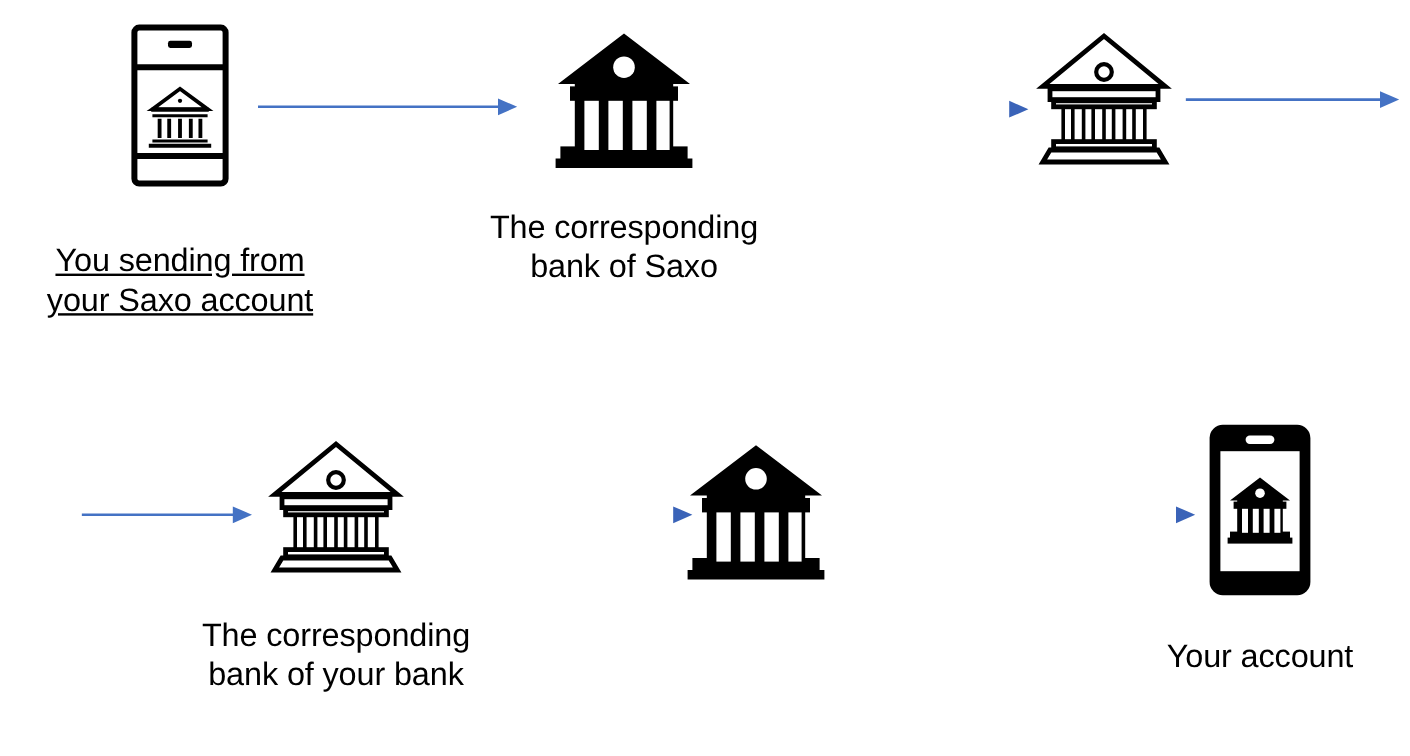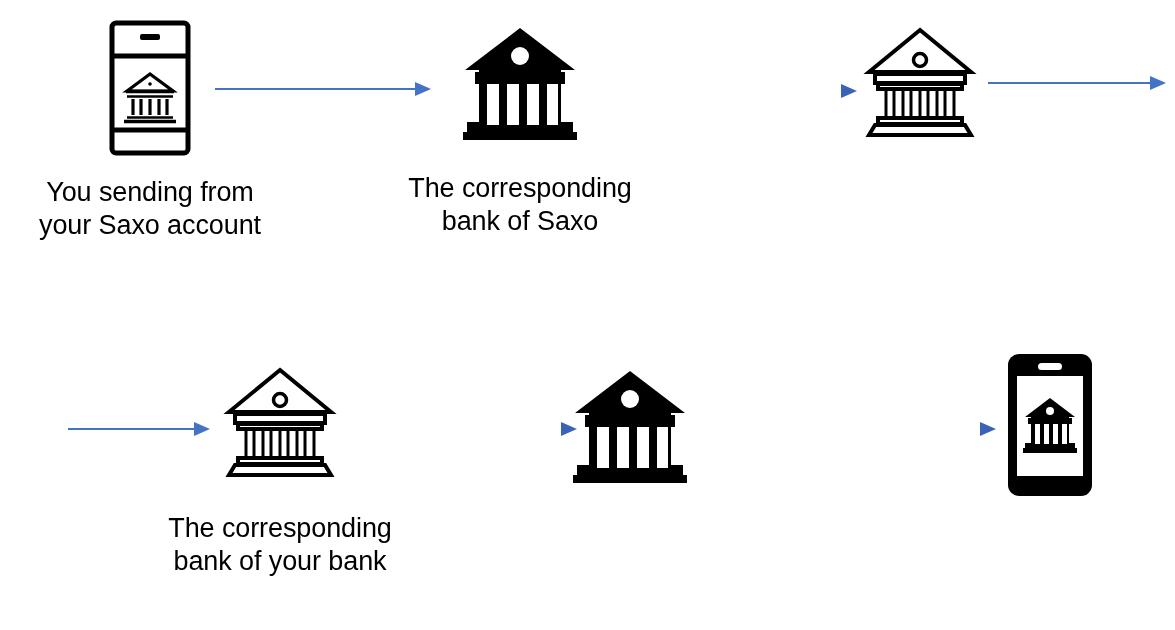--- a/index.html
+++ b/index.html
@@ -42,21 +42,21 @@
 
   
   #node-1 { left: 0px;   top: 20px;  width: 300px; }
   #node-2 { left: 370px; top: 22px;  width: 300px; }
   #node-3 { left: 700px; top: 22px;  width: 440px; }
   
   #node-4 { left: 110px; top: 362px; width: 340px; }
   #node-5 { left: 485px; top: 365px; width: 290px; }
   #node-6 { left: 900px; top: 352px; width: 300px; }
 
-  #node-1 .node-label { margin-top: 16px; }
+  #node-1 .node-label { margin-top: 40px; text-decoration: underline; }
   #node-2 .node-label { margin-top: 26px; }
   #node-3 .node-label { margin-top: 26px; }
   #node-4 .node-label { margin-top: 28px; }
   #node-5 .node-label { margin-top: 32px; }
   #node-6 .node-label { margin-top: 28px; }
 
   
   #arrow-1 { left: 215px; top: 78px;  }
   #arrow-2 { left: 572px; top: 80px;  }
   #arrow-3 { left: 988px; top: 72px;  }
@@ -213,20 +213,21 @@
         </g>
         <g fill="#fff">
           <circle cx="44" cy="59" r="4"></circle>
           <rect x="29" y="72" width="5" height="20"></rect>
           <rect x="38" y="72" width="5" height="20"></rect>
           <rect x="47" y="72" width="5" height="20"></rect>
           <rect x="56" y="72" width="5" height="20"></rect>
         </g>
       </svg>
     </span>
+    <div class="node-label">Your account</div>
   </div>
 
   <span class="arrow" id="arrow-1">
     <svg width="220" height="22" viewBox="0 0 220 22" xmlns="http://www.w3.org/2000/svg">
       <line x1="0" y1="11" x2="203" y2="11" stroke="#4472c4" stroke-width="2.2"></line>
       <path d="M200 4 L216 11 L200 18 Z" fill="#4472c4"></path>
     </svg>
   </span>
 
   <span class="arrow" id="arrow-2">

